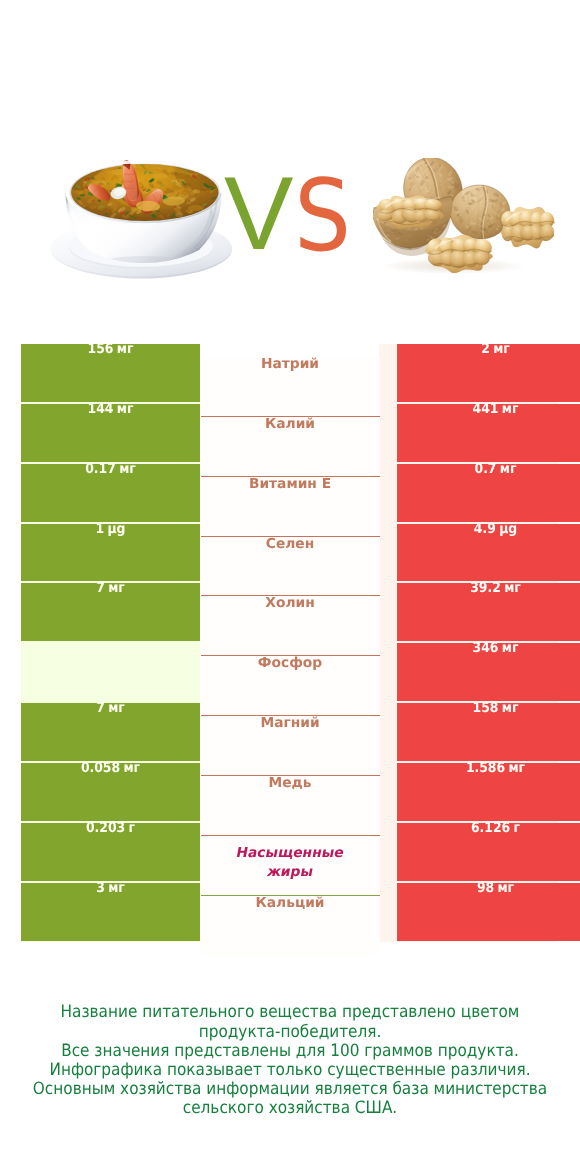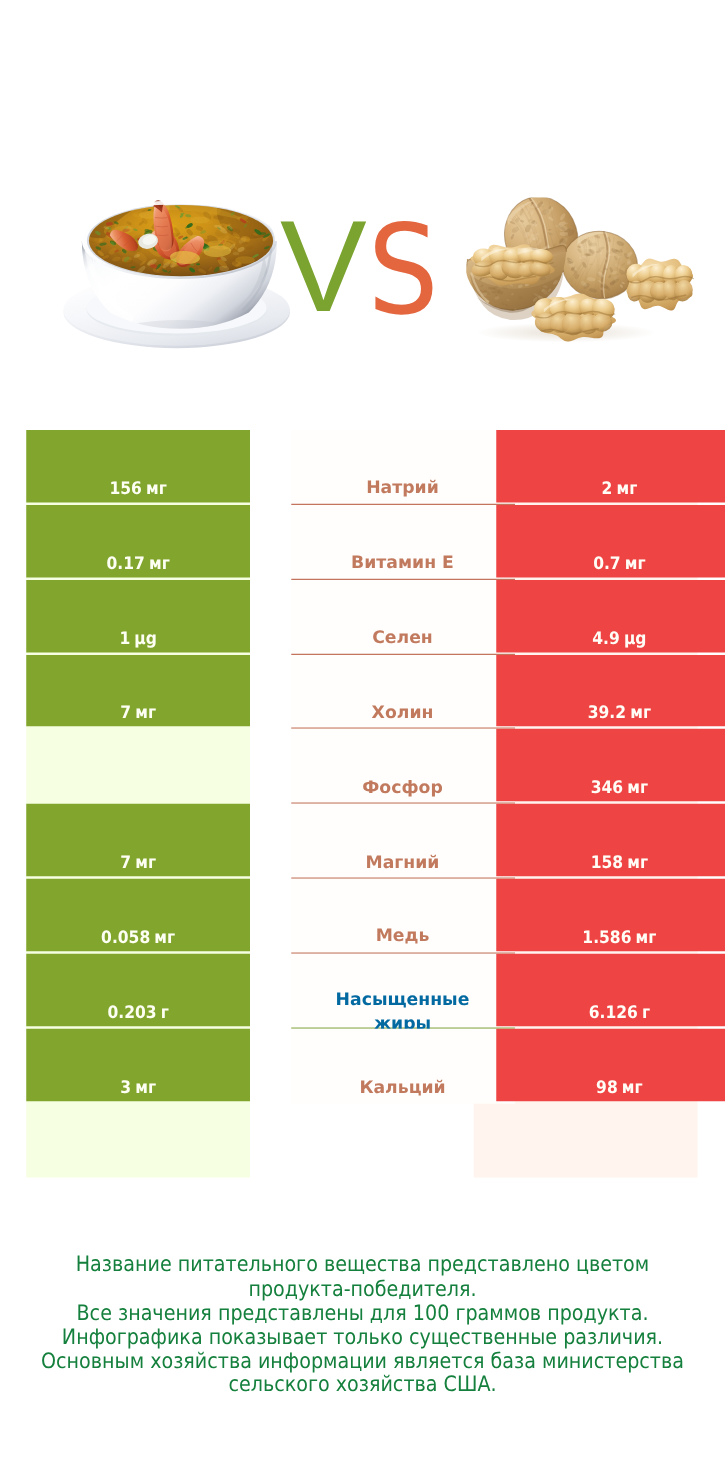--- a/index.html
+++ b/index.html
@@ -31,33 +31,33 @@
   .vs .v{color:#7ba32f;font-family:"Liberation Sans",sans-serif;font-size:104px;
          position:absolute;left:224.1px;top:162px;line-height:1;}
   .vs .s{color:#e3663f;font-family:"DejaVu Sans Condensed","DejaVu Sans",sans-serif;
          font-size:99.3px;position:absolute;left:294.2px;top:166.5px;line-height:1;}
 
   
   .table{position:absolute;left:21px;top:344px;width:536.5px;}
   .table:before{content:"";position:absolute;left:0;top:0;width:179px;height:597.7px;background:#f6ffe2;}
   .table:after{content:"";position:absolute;left:358px;top:0;width:178.5px;height:597.7px;background:#fff4ee;}
   .row{position:relative;height:59.87px;z-index:1;}
-  .cell{position:absolute;top:0;height:57.9px;display:flex;align-items:flex-end;justify-content:center;}
+  .cell{position:absolute;top:0;height:57.9px;display:flex;align-items:flex-start;justify-content:center;}
   .cell.left{left:0;width:179px;background:#82a52e;color:#fdfff3;}
-  .cell.mid{left:179.5px;width:179px;background:#fffefc;top:0;height:59.87px;
-            border-bottom:1px solid #c4745c;box-sizing:border-box;margin-left:32px;}
+  .cell.mid{left:179.5px;width:179px;background:#fffefc;top:13px;height:59.87px;
+            border-bottom:1px solid #c4745c;box-sizing:border-box;}
   .cell.right{left:376px;width:197px;background:#ef4444;color:#fffdf6;}
   .row:last-child .cell.mid{border-bottom:0;}
   .cell.mid.win-left-border{border-bottom-color:#86a544;}
   .val{font-family:"DejaVu Sans Condensed","DejaVu Sans",sans-serif;font-size:13.8px;font-weight:700;
        white-space:nowrap;letter-spacing:0;position:relative;top:-3px;}
   .val .u{font-size:13.8px;font-weight:700;letter-spacing:0;margin-left:-1px;}
   .lbl{font-family:"DejaVu Sans",sans-serif;font-size:13.8px;font-weight:700;text-align:center;
        line-height:19.6px;color:#c27a5e;letter-spacing:0;max-width:132px;position:relative;top:-2px;}
-  .lbl.win-left{color:#0369a1;}
+  .lbl.win-left{color:#be185d;font-style:italic;}
   .lbl.two-line{top:8px;line-height:19.6px;}
 
   
   .footer{
     position:absolute;left:0;top:1003.3px;width:580px;text-align:center;
     color:#15803d;font-family:"DejaVu Sans Condensed","DejaVu Sans",sans-serif;
     font-size:17px;line-height:19.2px;font-weight:400;
   }
 </style>
 </head>
@@ -888,20 +888,31 @@
         </div>
         <div class="cell mid">
           <span class="lbl">Натрий</span>
         </div>
         <div class="cell right">
           <span class="val">2 <span class="u">мг</span></span>
         </div>
       </div>
       <div class="row">
         <div class="cell left">
+          <span class="val">144 <span class="u">мг</span></span>
+        </div>
+        <div class="cell mid">
+          <span class="lbl">Калий</span>
+        </div>
+        <div class="cell right">
+          <span class="val">441 <span class="u">мг</span></span>
+        </div>
+      </div>
+      <div class="row">
+        <div class="cell left">
           <span class="val">0.17 <span class="u">мг</span></span>
         </div>
         <div class="cell mid">
           <span class="lbl">Витамин E</span>
         </div>
         <div class="cell right">
           <span class="val">0.7 <span class="u">мг</span></span>
         </div>
       </div>
       <div class="row">

